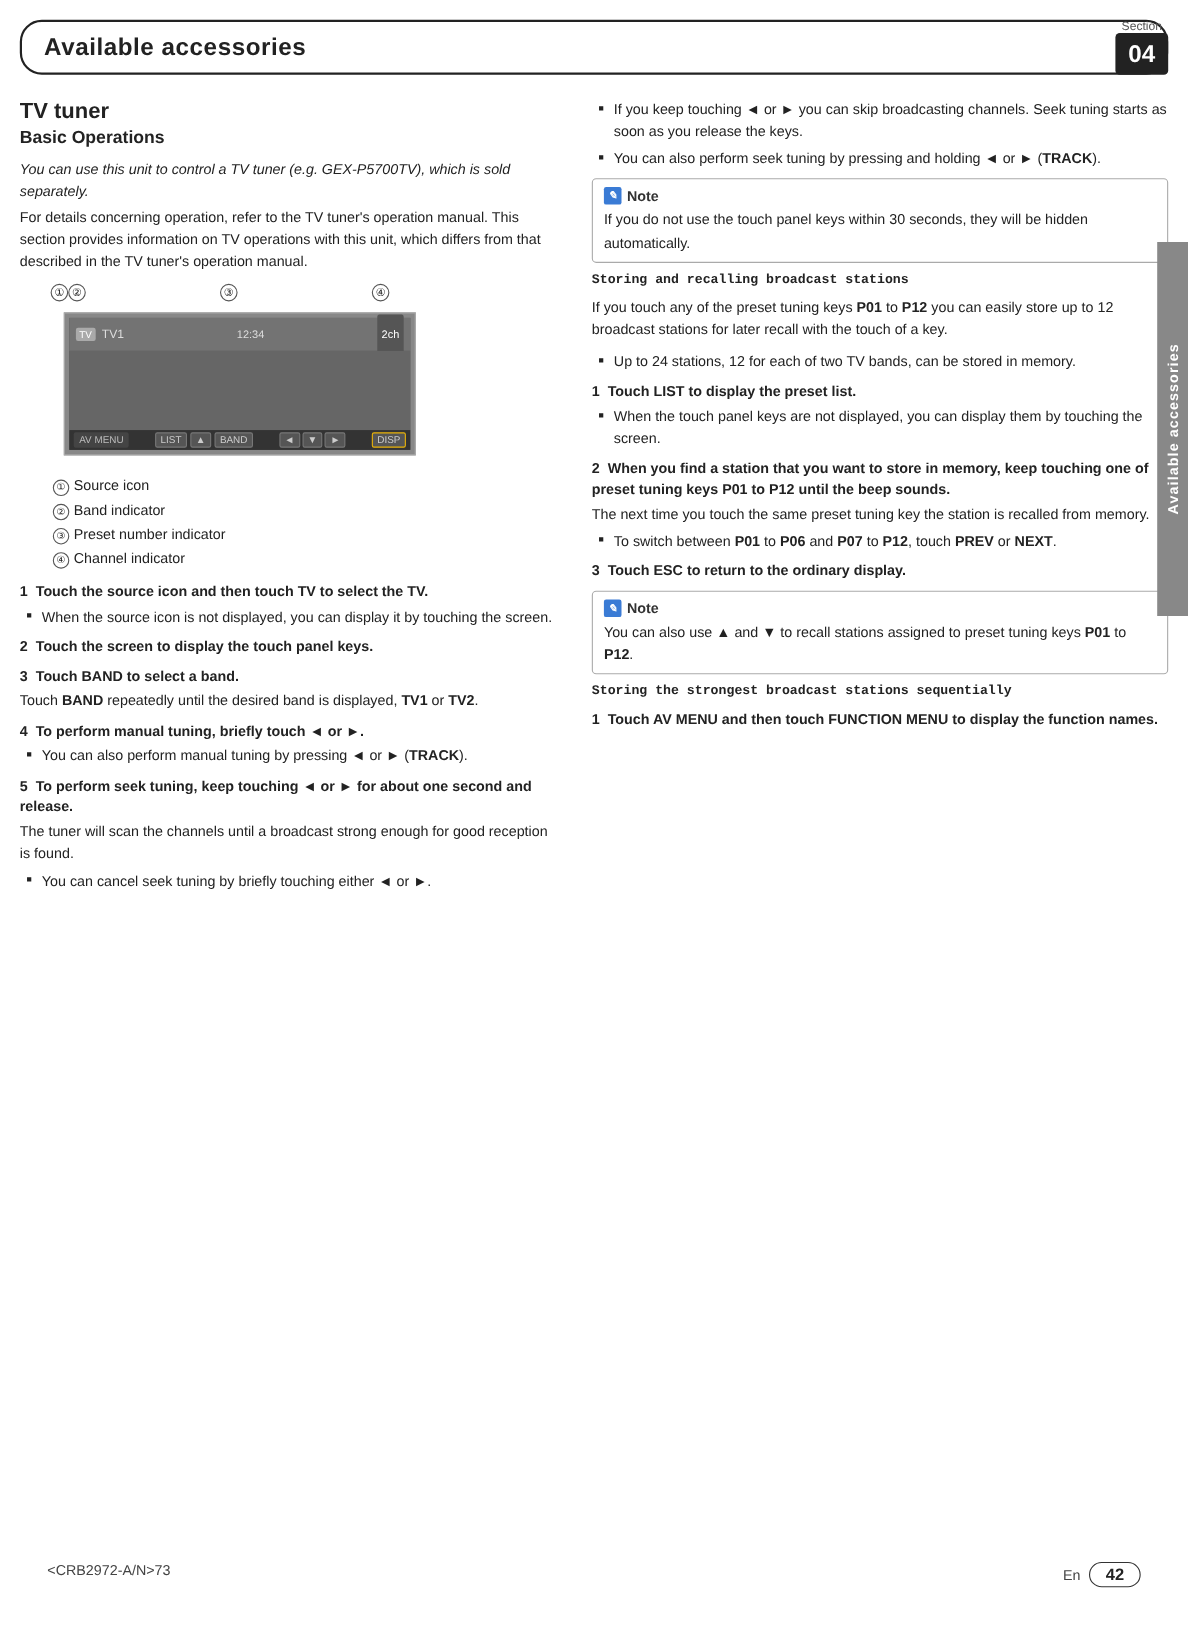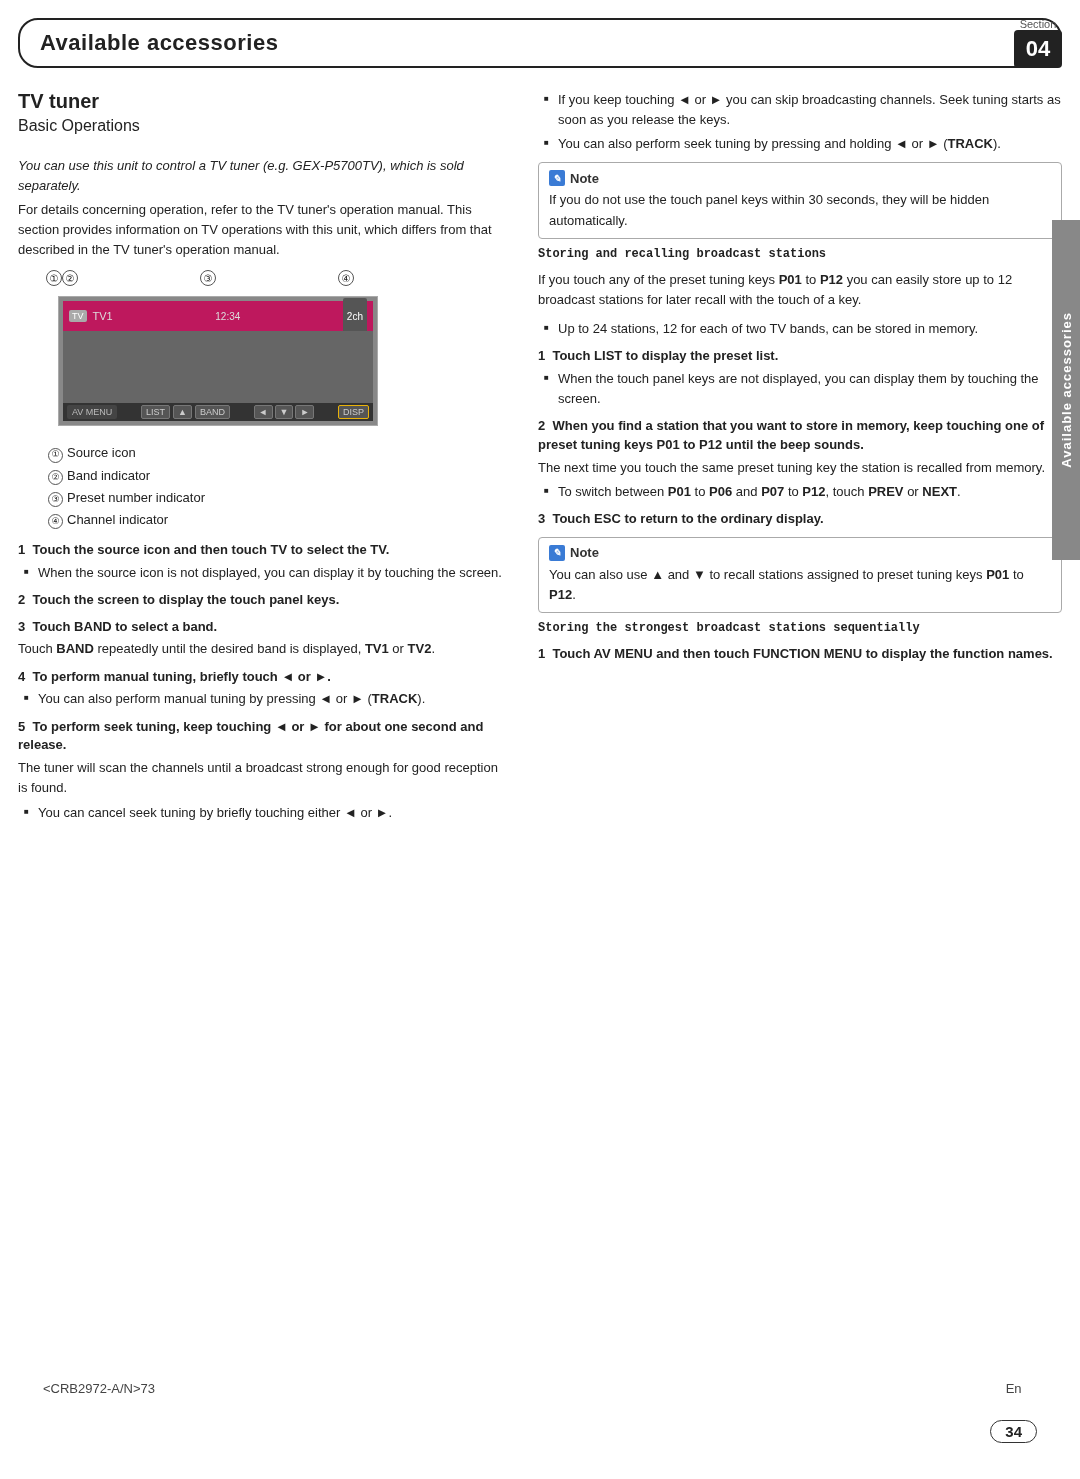--- a/index.html
+++ b/index.html
@@ -93,22 +93,22 @@
       flex: 1;
     }
 
     .page-section-title {
       font-size: 20px;
       font-weight: bold;
       margin-bottom: 4px;
     }
     .subsection-title {
       font-size: 16px;
-      font-weight: normal;
-      margin-bottom: 21px;
+      font-weight: bold;
+      margin-bottom: 9px;
     }
     .italic-intro {
       font-style: italic;
       font-size: 13px;
       margin-bottom: 5px;
       line-height: 1.5;
     }
     .body-text {
       font-size: 13px;
       line-height: 1.55;
@@ -125,21 +125,21 @@
       padding: 4px;
     }
     .tv-screen {
       background: #555;
       height: 120px;
       position: relative;
       display: flex;
       flex-direction: column;
     }
     .tv-top-bar {
-      background: #be185d;
+      background: #737373;
       color: #ccc;
       font-size: 11px;
       padding: 2px 6px;
       display: flex;
       align-items: center;
       justify-content: space-between;
       height: 30px;
     }
     .tv-top-left {
       display: flex;
@@ -516,17 +516,17 @@
     <div class="section-heading">Storing the strongest broadcast stations sequentially</div>
     <div class="step-header">
       <b>1&nbsp;&nbsp;Touch AV MENU and then touch FUNCTION MENU to display the function names.</b>
     </div>
 
   </div>
 </div>
 
 <div class="footer">
   <span class="footer-code">&lt;CRB2972-A/N&gt;73</span>
-  <div style="display:flex; align-items:center; gap:24px;flex-direction:column;">
+  <div style="display:flex; align-items:center; gap:8px;">
     <span class="footer-en">En</span>
-    <span class="footer-page">34</span>
+    <span class="footer-page">42</span>
   </div>
 </div>
 
 </body></html>

